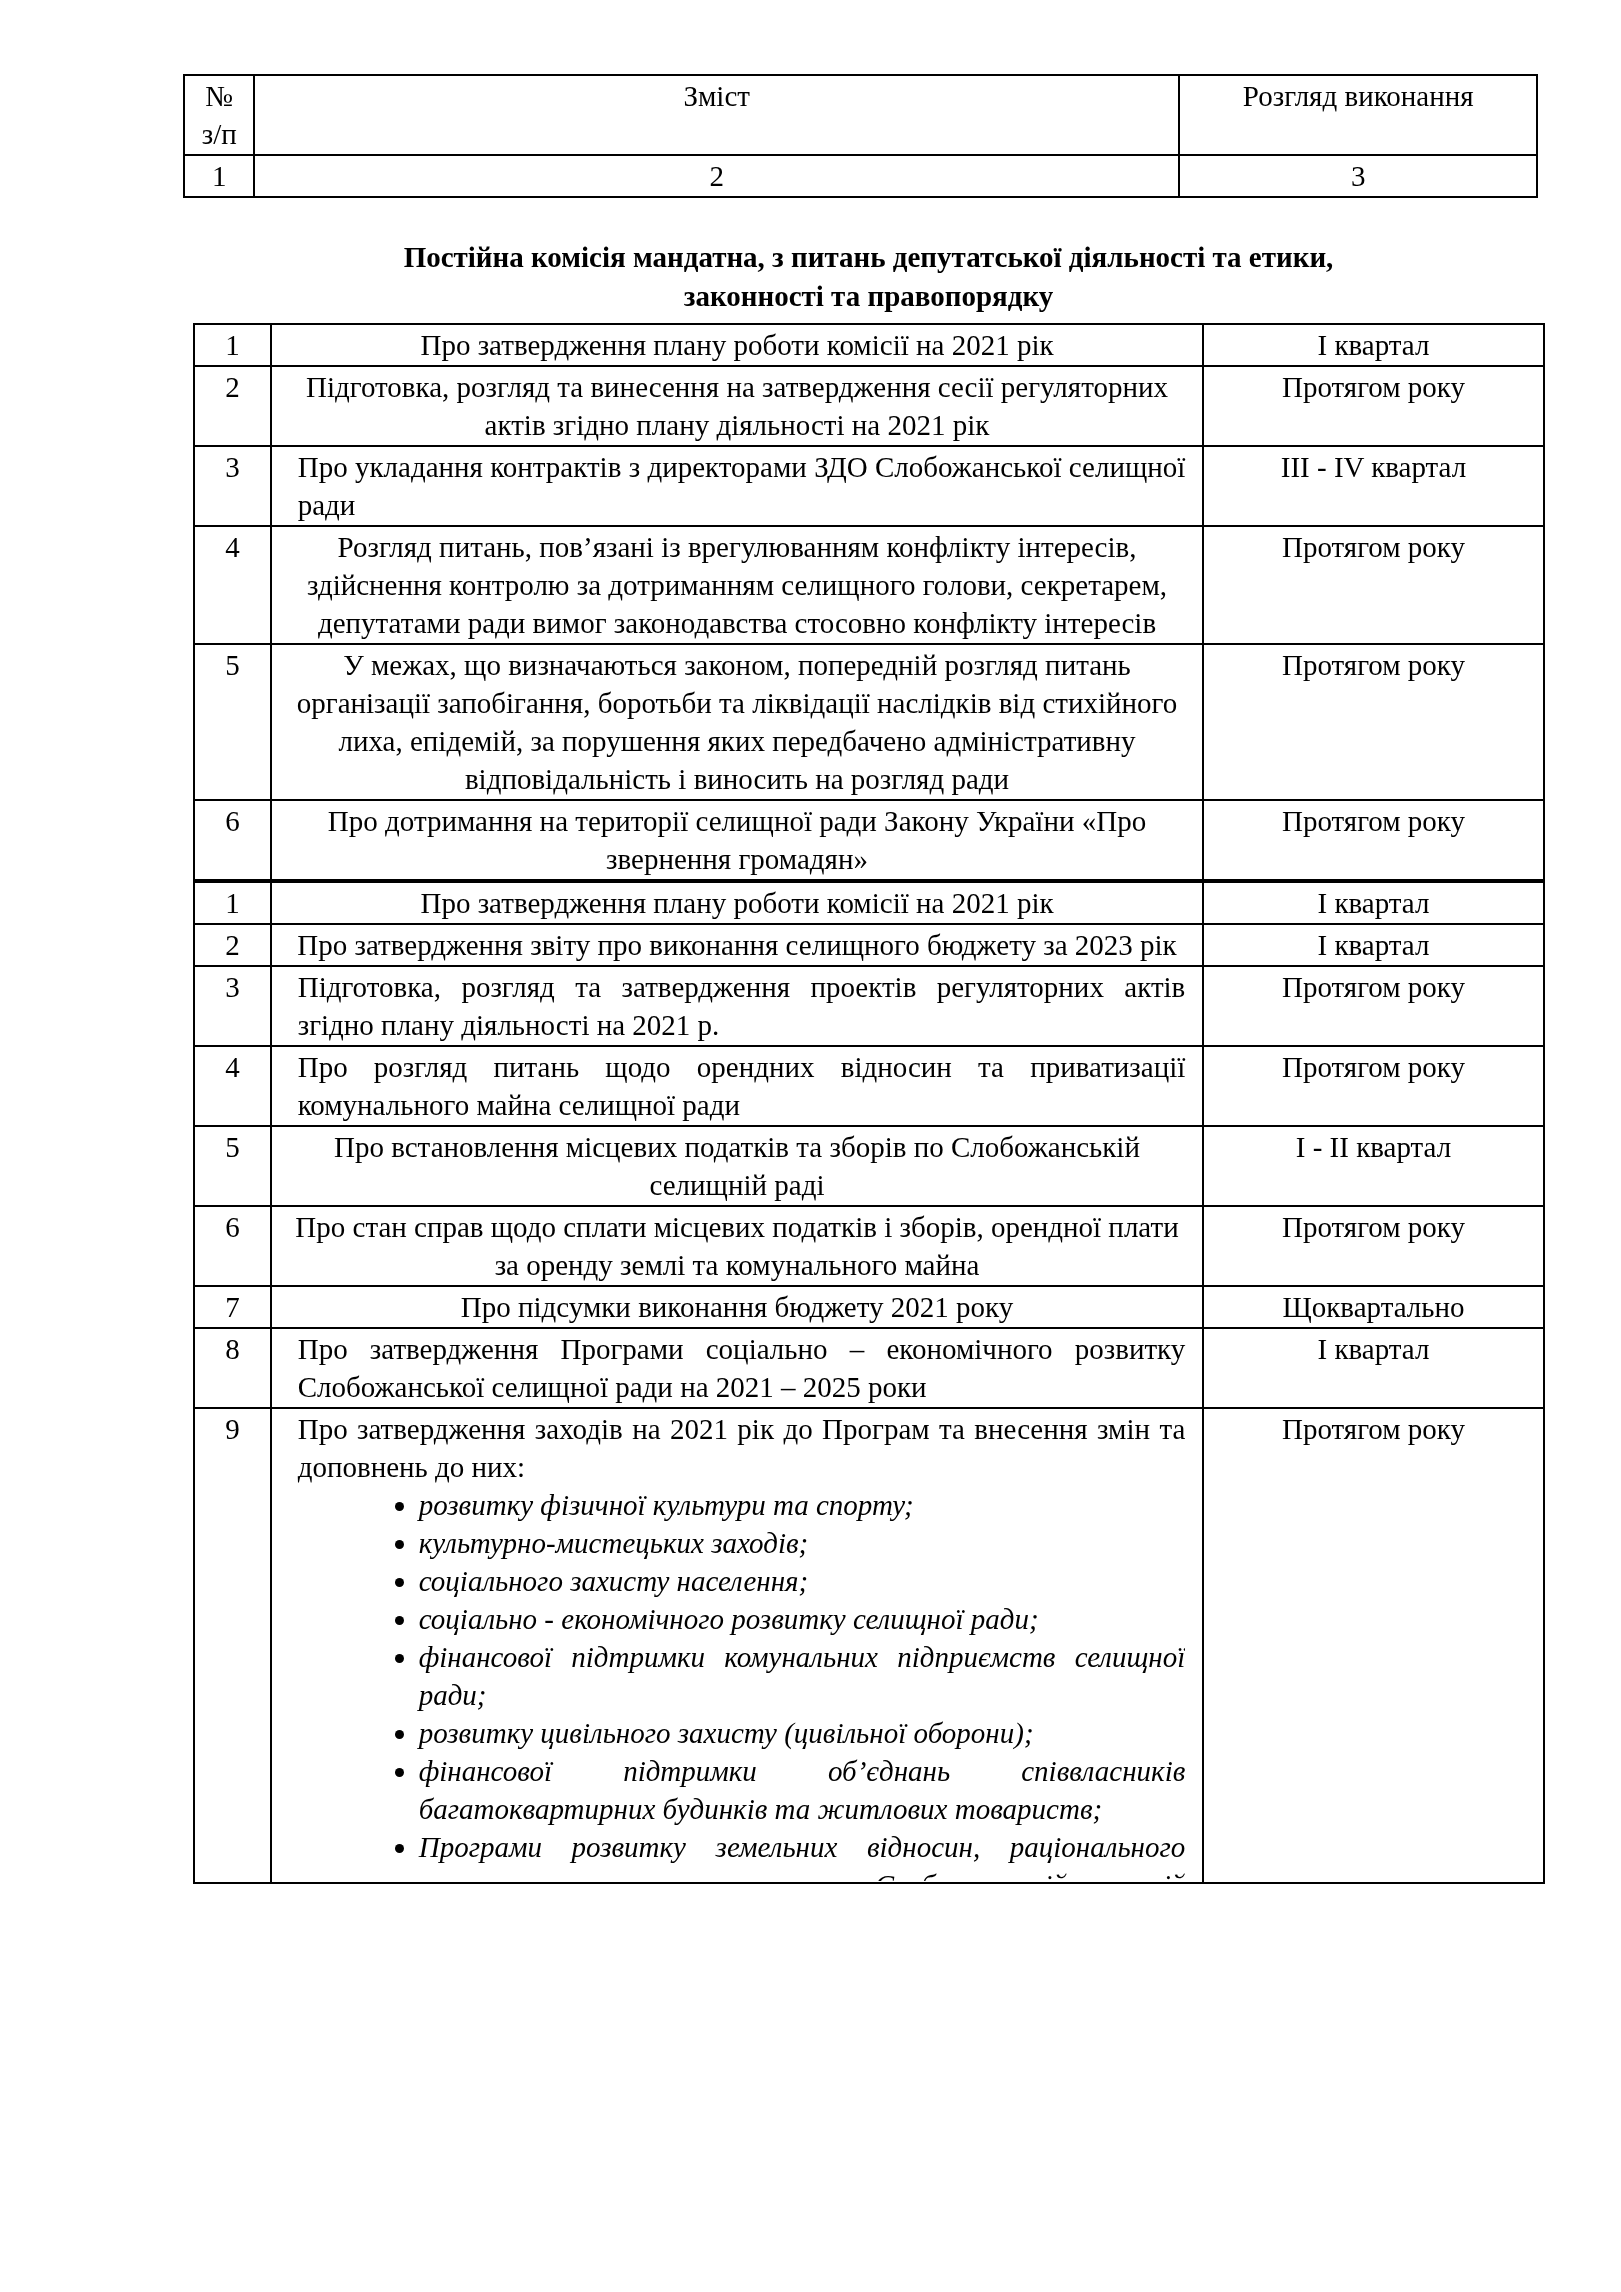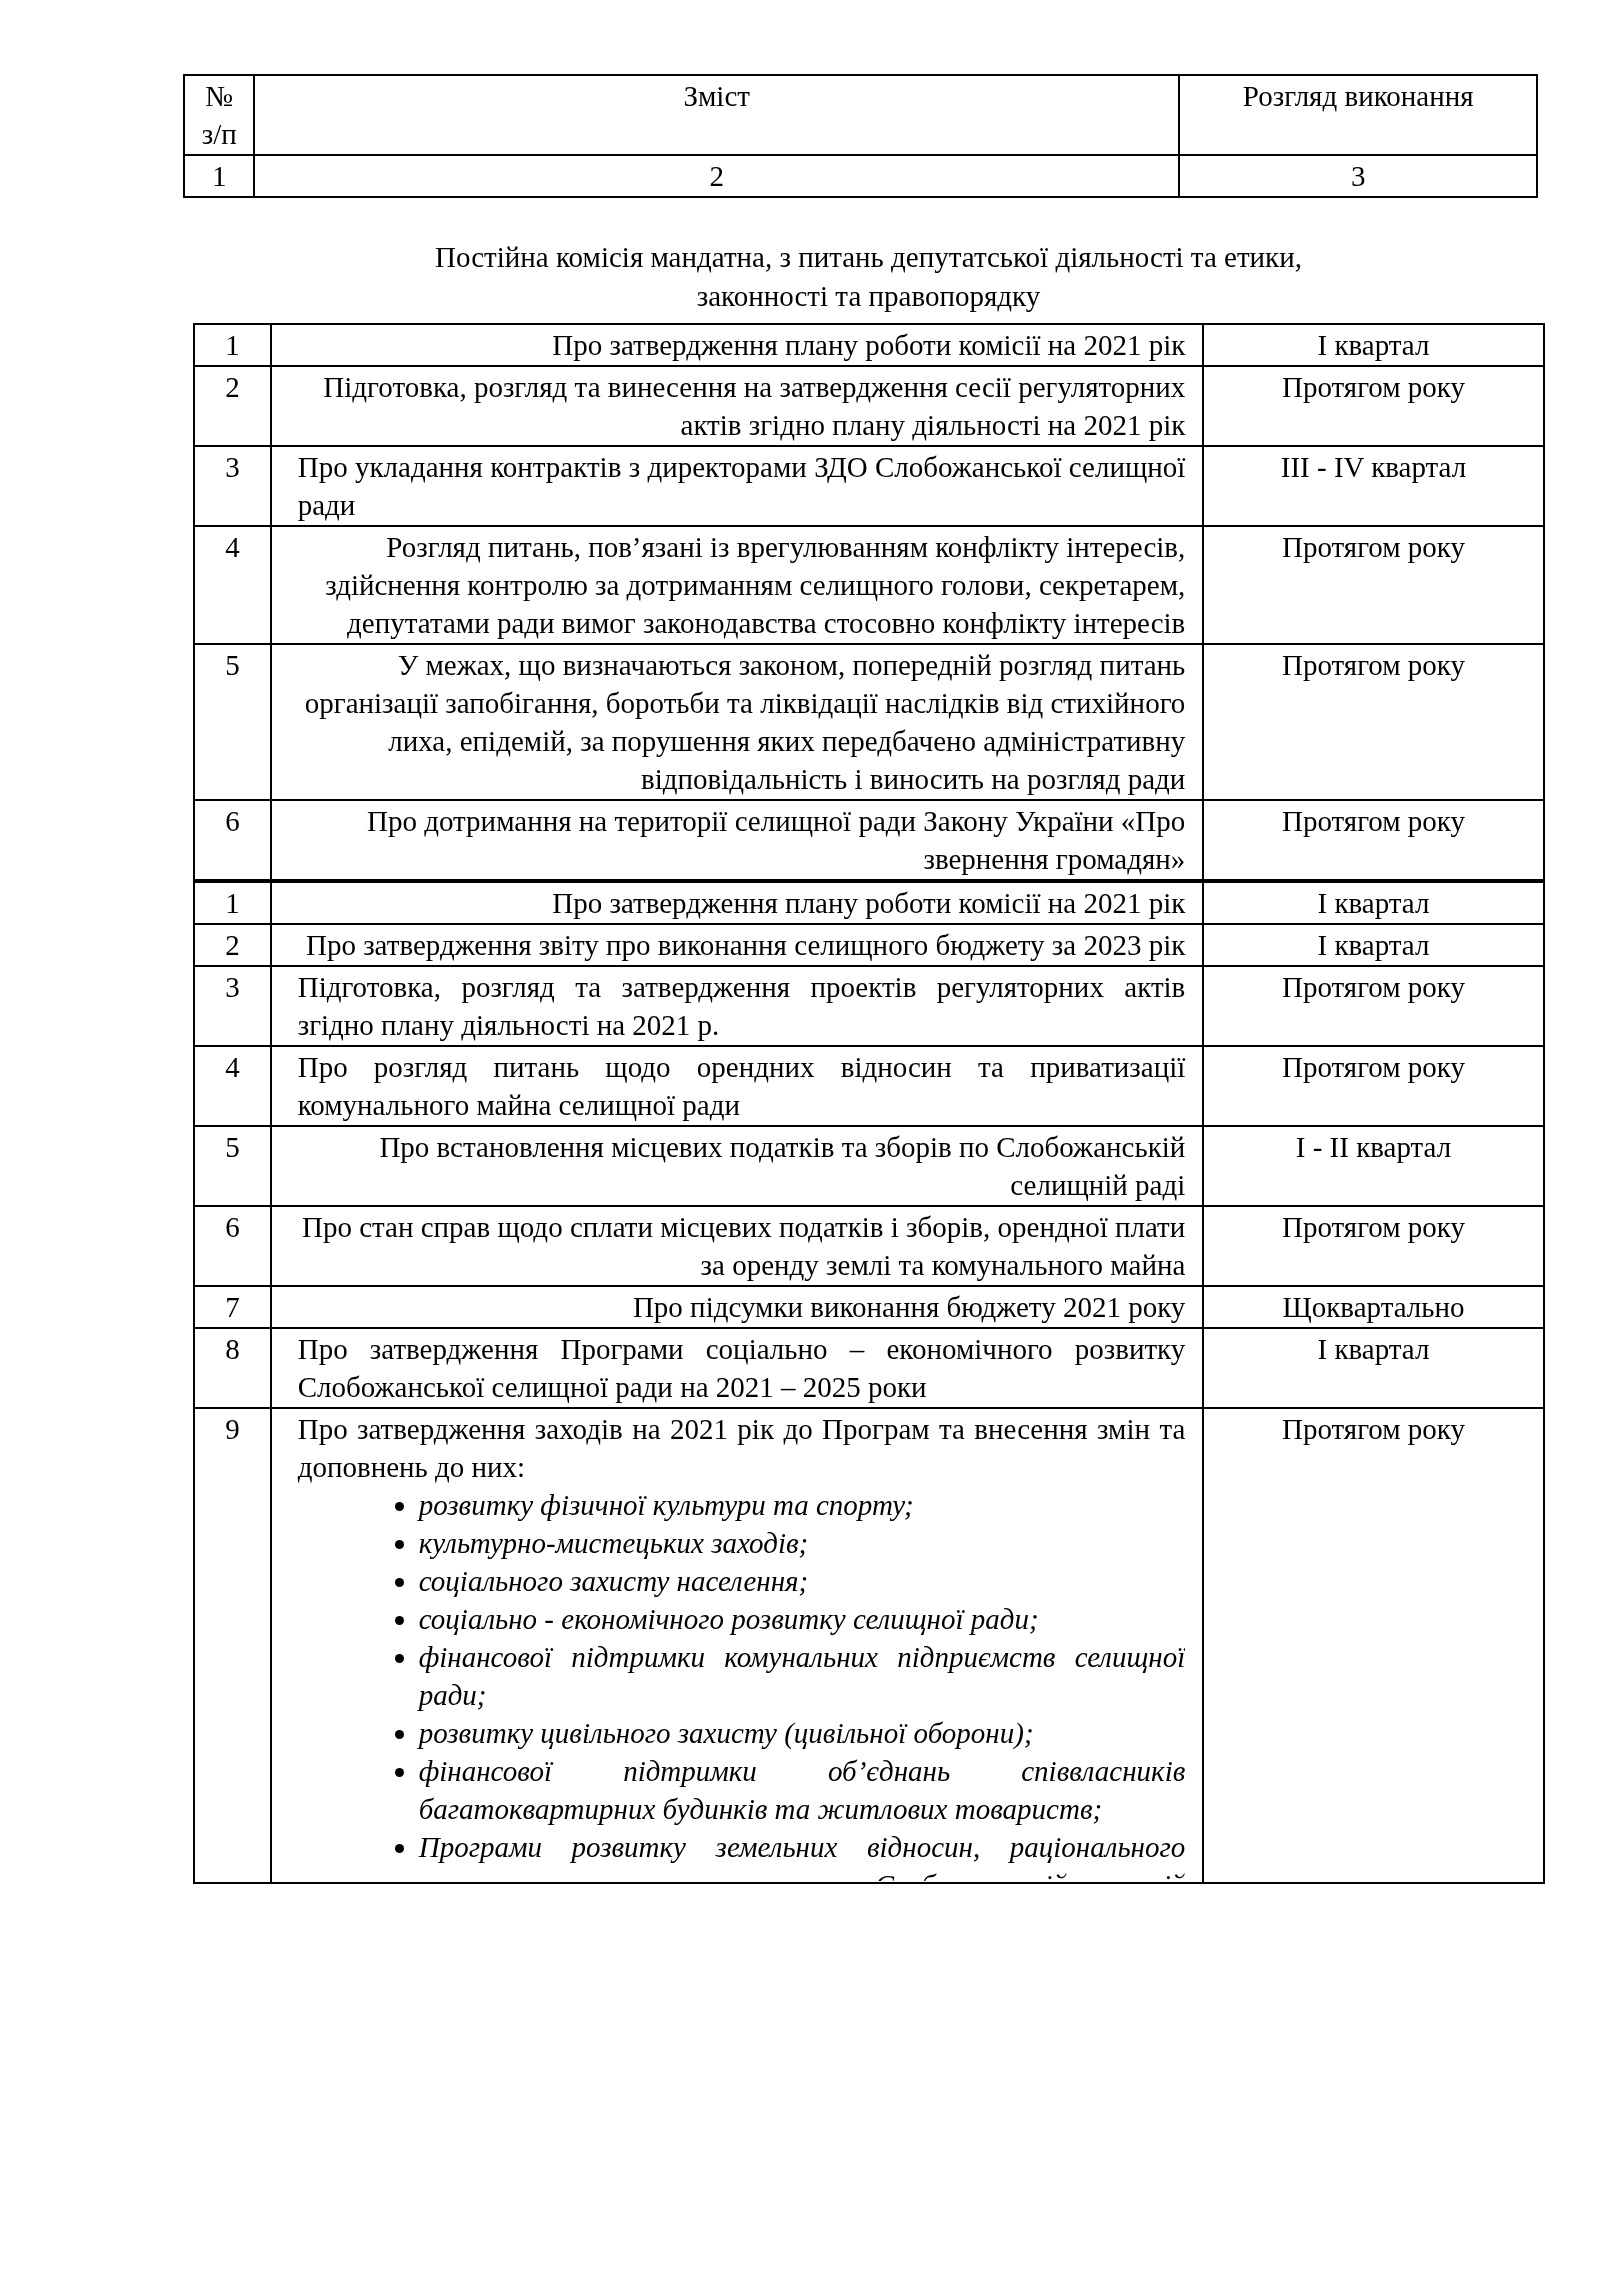--- a/index.html
+++ b/index.html
@@ -39,27 +39,27 @@
   td.pre { white-space: pre-line; }
   tr.hdr-row td { height: 74px; }
   tr.nums-row td { height: 35px; }
   td.rozdil-cell {
     text-align: center;
     font-weight: bold;
     height: 74px;
     padding: 1px 9.8px;
   }
   .section-title {
-    font-weight: normal;
+    font-weight: bold;
     text-align: center;
     white-space: pre-line;
     line-height: 39px;
     margin: 40px 0 6.9px 0;
   }
-  .content-text { text-align: right; }
+  .content-text { text-align: center; }
   .content-text.justify { text-align: justify; margin-left: 9px; }
   ul.bullet-list {
     margin: 0;
     padding: 0 0 0 130px;
     list-style: disc outside;
     font-style: italic;
   }
   ul.bullet-list li { text-align: left; }
   ul.bullet-list li.justify { text-align: justify; }
   .cell-clip { height: 471px; overflow: hidden; }

